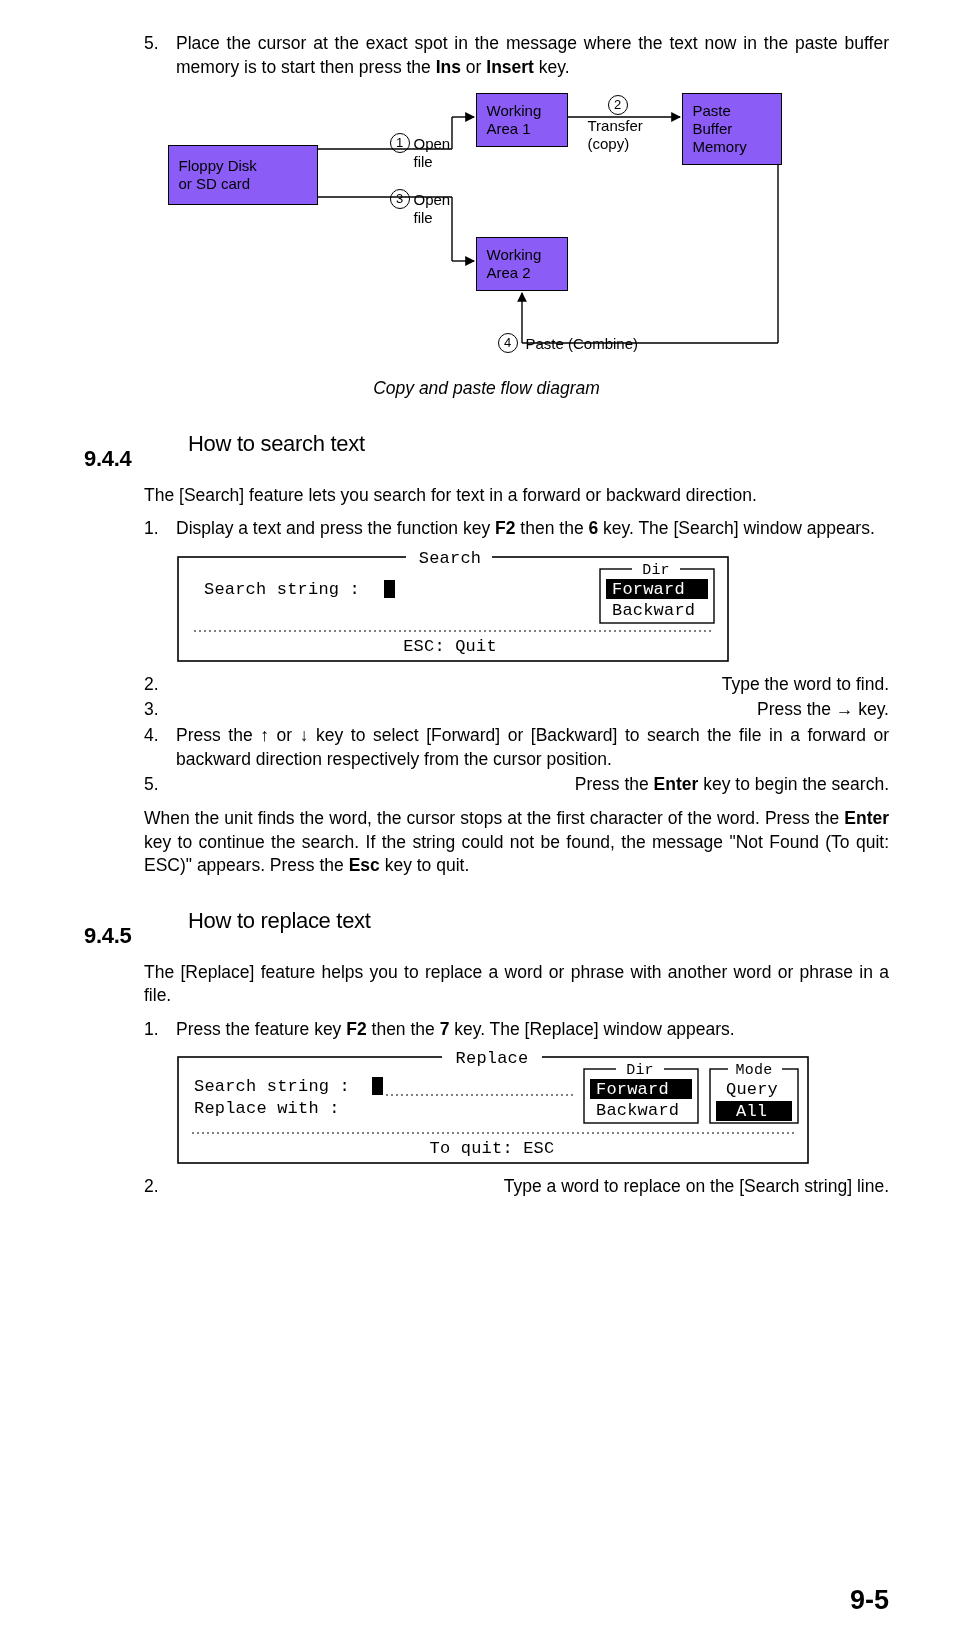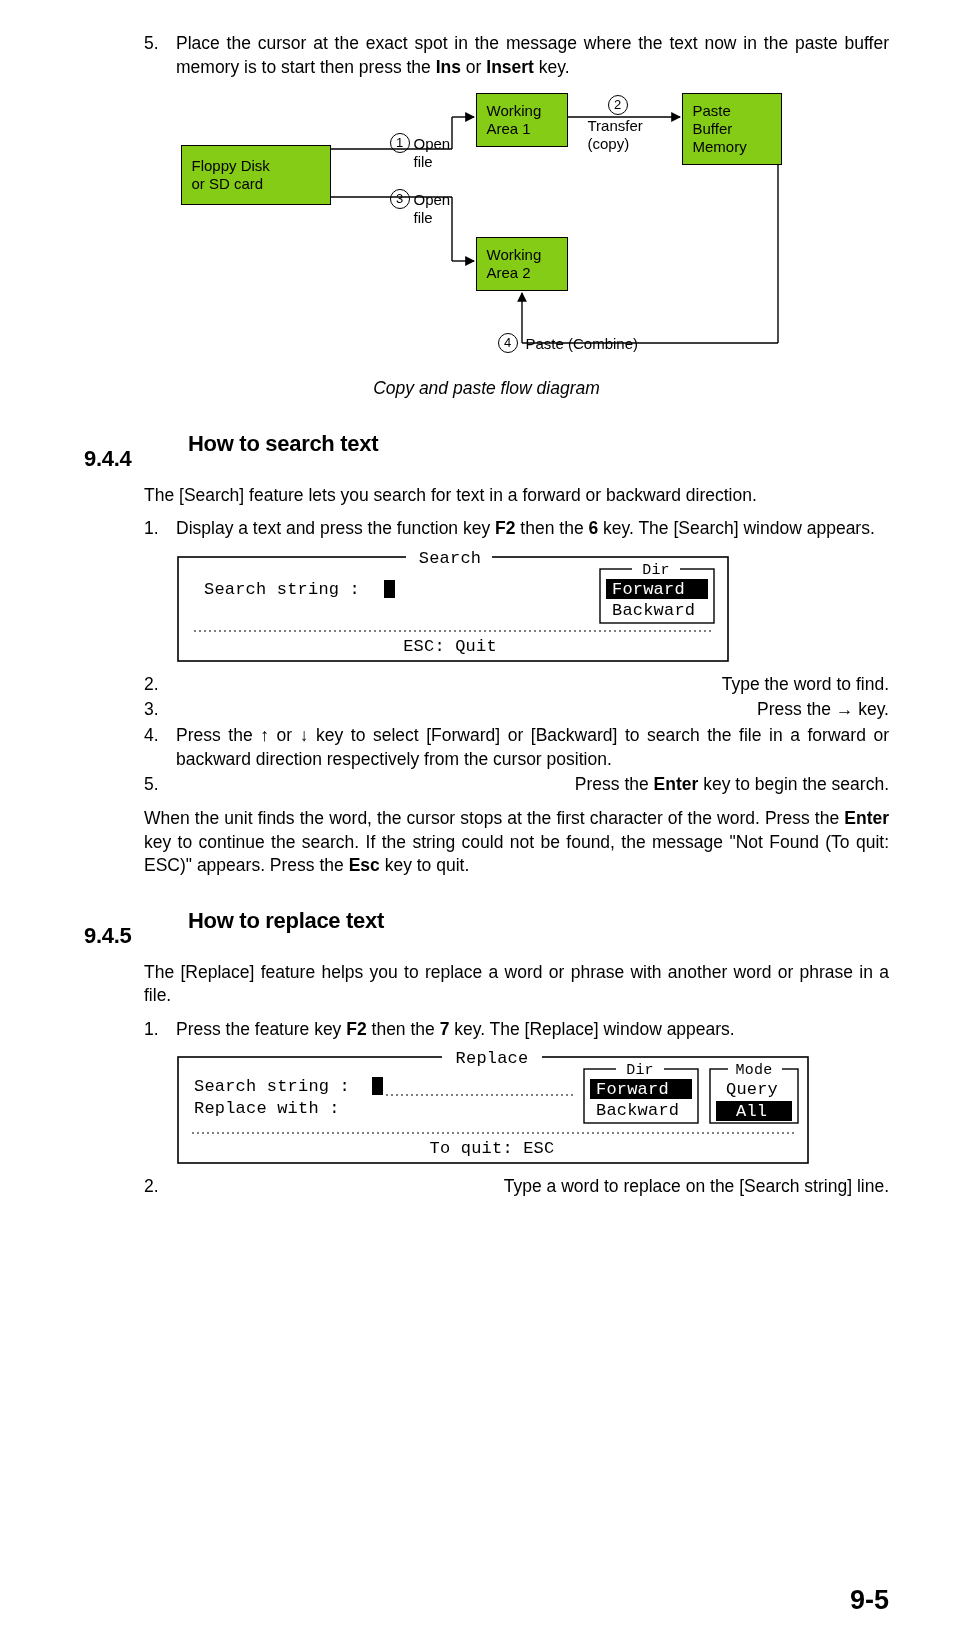--- a/index.html
+++ b/index.html
@@ -10,27 +10,27 @@
   .page-num { position:absolute; right:84px; bottom:22px; font-weight:700; font-size:27px; }
   
   .indent-block { margin-left:60px; }            
   .li-row { display:flex; margin:2px 0; }
   .li-num { width:32px; flex:none; }
   .li-body { flex:1;text-align:right; }
   .bold { font-weight:700; }
   .just { text-align:justify; }
   .sec-head { margin:28px 0 10px 0; display:flex; }
   .sec-num { font-weight:700; font-size:22px; width:104px; flex:none; letter-spacing:-.3px;margin-top:15px; }
-  .sec-title { font-weight:700; font-size:22px; letter-spacing:-.3px; }
+  .sec-title { font-weight:400; font-size:22px; letter-spacing:-.3px; }
   .caption { font-style:italic; text-align:center; margin:8px 0 4px 0; }
   .spacer-s{height:8px}
   
   .diagram-wrap { margin:10px 0 4px 0; position:relative; height:280px; }
   .dg { position:relative; width:650px; margin:0 auto; height:280px; font-size:15px; }
-  .box { position:absolute; border:1.4px solid #000; background:#84cc16; padding:8px 10px; line-height:1.2; }
+  .box { position:absolute; border:1.4px solid #000; background:#8b5cf6; padding:8px 10px; line-height:1.2; }
   .lbl { position:absolute; font-size:15px; line-height:1.15; }
   .circ { display:inline-block; width:18px; height:18px; border:1.3px solid #000; border-radius:50%; text-align:center; line-height:17px; font-size:13px; font-family:Arial; vertical-align:middle; }
   svg.lines { position:absolute; left:0; top:0; }
   
   .term-dialog { font-family:"Courier New", monospace; font-size:17px; letter-spacing:.2px; margin:6px 0 8px 90px; }
   .term-svg { display:block; }
 </style>
 </head>
 <body>
 
@@ -63,21 +63,21 @@
         <line x1="290" y1="108" x2="290" y2="172" stroke="#000" stroke-width="1.4"></line>
         <line x1="290" y1="172" x2="312" y2="172" stroke="#000" stroke-width="1.4" marker-end="url(#ah)"></line>
 
         <line x1="404" y1="28" x2="518" y2="28" stroke="#000" stroke-width="1.4" marker-end="url(#ah)"></line>
 
         <line x1="616" y1="64" x2="616" y2="254" stroke="#000" stroke-width="1.4"></line>
         <line x1="616" y1="254" x2="360" y2="254" stroke="#000" stroke-width="1.4"></line>
         <line x1="360" y1="254" x2="360" y2="204" stroke="#000" stroke-width="1.4" marker-end="url(#ah)"></line>
       </svg>
 
-      <div class="box" style="left:19px; top:56px; width:128px; height:42px; display:flex; align-items:center;">
+      <div class="box" style="left:6px; top:56px; width:128px; height:42px; display:flex; align-items:center;">
           <span style="white-space:pre-line">Floppy Disk
 or SD card</span>
         </div>
       <div class="box" style="left:314px; top:4px; width:70px;"><span style="white-space:pre-line">Working
 Area 1</span></div>
       <div class="box" style="left:314px; top:148px; width:70px;"><span style="white-space:pre-line">Working
 Area 2</span></div>
       <div class="box" style="left:520px; top:4px; width:78px;"><span style="white-space:pre-line">Paste
 Buffer
 Memory</span></div>

